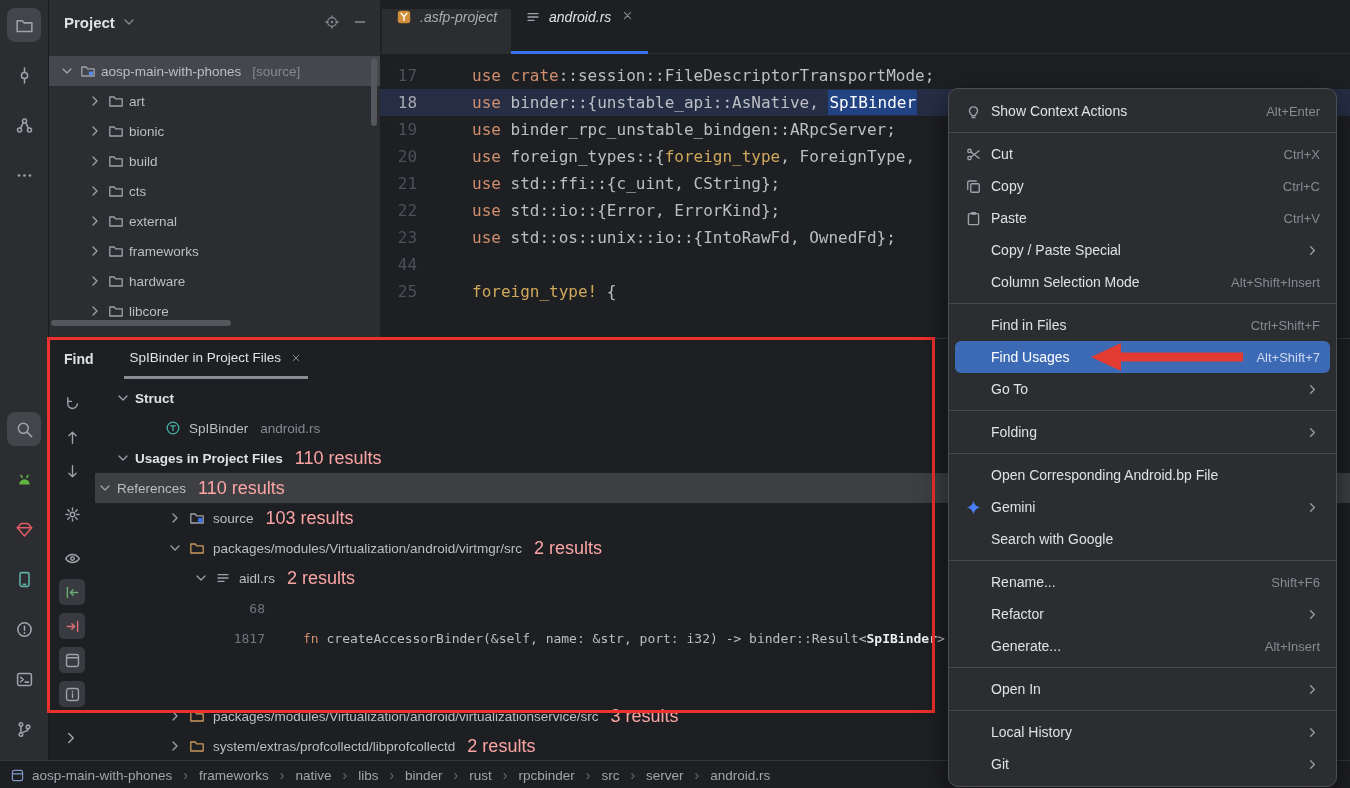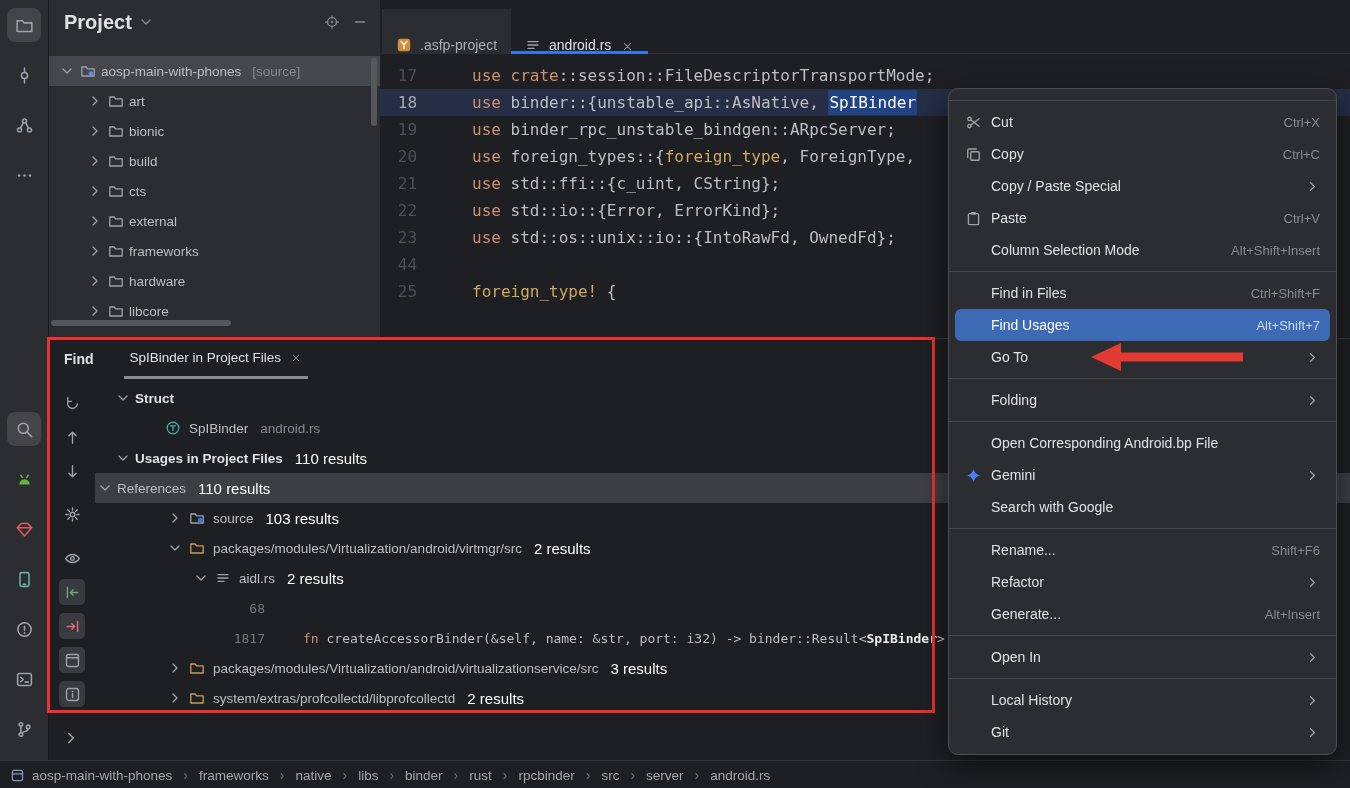--- a/index.html
+++ b/index.html
@@ -16,35 +16,35 @@
   .ab-group{position:absolute;left:7px;display:flex;flex-direction:column;gap:16px;}
   #ab-top{top:8px;}
   #ab-mid{top:412px;}
   .ab-item{width:34px;height:34px;border-radius:8px;display:flex;align-items:center;justify-content:center;color:#9da2ab;cursor:pointer;}
   .ab-item .icon{width:19px;height:19px;}
   .ab-item.active{background:#43454a;}
 
   
   #project-panel{position:absolute;left:49px;top:0;width:331px;height:338px;background:#2b2d30;}
   #pp-header{height:44px;display:flex;align-items:center;padding:0 12px 0 15px;gap:6px;}
-  #pp-title{font-size:20px;font-weight:700;color:#dfe1e5;}
+  #pp-title{font-size:15px;font-weight:700;color:#dfe1e5;}
   #pp-header .icon{color:#868a91;}
   #pp-header .spacer{flex:1;}
   #pp-tree{padding-top:12px;}
   .tree-row{height:30px;display:flex;align-items:center;gap:5px;color:#bcbec4;font-size:13.5px;cursor:pointer;white-space:nowrap;}
   .tree-row .icon{color:#9da2ab;}
   .tree-row.selected{background:#45474d;}
   .tree-suffix{color:#868a91;margin-left:6px;}
   #pp-vscroll{position:absolute;right:3px;top:58px;width:6px;height:68px;border-radius:3px;background:#55575c;}
   #pp-hscroll{position:absolute;left:2px;top:320px;width:180px;height:6px;border-radius:3px;background:#55575c;}
 
   
   #editor{position:absolute;left:380px;top:0;width:970px;height:338px;background:#1e1f22;}
   #ed-tabs{height:53px;display:flex;align-items:flex-end;border-bottom:1px solid #2b2d30;padding-left:2px;}
-  .tab{height:44px;display:flex;align-items:flex-end;gap:8px;padding:0 14px;font-size:14px;color:#a9adb3;cursor:pointer;position:relative;}
+  .tab{height:44px;display:flex;align-items:flex-start;gap:8px;padding:0 14px;font-size:14px;color:#a9adb3;cursor:pointer;position:relative;font-style:italic;}
   .tab .icon{color:#9da2ab;}
   .tab.inactive{background:#2b2d30;}
   .tab.active{background:#1e1f22;color:#dfe1e5;}
   .tab.active::after{content:"";position:absolute;left:0;right:0;bottom:-1px;height:3px;background:#3574f0;}
   .tab .close{width:13px;height:13px;color:#868a91;margin-left:2px;}
   #ed-code{padding-top:8px;font-family:"DejaVu Sans Mono","Liberation Mono",monospace;font-size:16px;line-height:27px;}
   .code-line{display:flex;height:27px;white-space:pre;}
   .code-line.current{background:#262e45;}
   .ln{width:55px;flex:none;text-align:center;color:#4b5059;}
   .code-line.current .ln{color:#a6a9b0;}
@@ -65,21 +65,21 @@
   .ft-btn .icon{width:17px;height:17px;}
   .ft-btn.toggled{background:#393b40;}
   .ft-btn:nth-child(4){margin-top:9px;}
   .ft-btn:nth-child(5){margin-top:10px;}
   #fp-rows{position:absolute;left:46px;top:44px;right:0;}
   .f-row{height:30px;display:flex;align-items:center;gap:4px;font-size:13.5px;color:#bcbec4;white-space:nowrap;cursor:pointer;overflow:hidden;}
   .f-row.selected{background:#3d3f43;}
   .f-row .icon{color:#9da2ab;margin-left:2px;margin-right:4px;}
   .f-row .chev{margin-right:0;}
   .f-label.bold{font-weight:700;color:#dfe1e5;}
-  .f-count{color:#ffffff;margin-left:8px;font-size:15px;}
+  .f-count{color:#fca5a5;margin-left:8px;font-size:18px;}
   .f-sub{color:#868a91;margin-left:8px;}
   .f-spacer{width:20px;flex:none;}
   .f-row.usage{font-family:"DejaVu Sans Mono","Liberation Mono",monospace;font-size:13px;}
   .usage .num{width:170px;flex:none;text-align:right;color:#71757d;}
   .usage .utext{margin-left:34px;white-space:pre;}
   .tok-hl{color:#eceded;font-weight:700;}
   #find-expander{position:absolute;left:13px;top:390px;width:18px;height:18px;color:#9da2ab;}
 
   
   #status-bar{position:absolute;left:0;top:760px;width:1350px;height:28px;background:#1e1f22;border-top:1px solid #35373b;display:flex;align-items:center;padding-left:10px;z-index:6;}
@@ -562,21 +562,21 @@
           <span class="f-label">aidl.rs</span>
           <span class="f-count">2 results</span>
         </div>
         <div class="f-row usage">
           <span class="num">68</span>
         </div>
         <div class="f-row usage">
           <span class="num">1817</span>
           <span class="utext"><span class="tok-kw">fn </span><span class="tok-pl">createAccessorBinder(&amp;self, name: &amp;str, port: i32) -&gt; binder::Result&lt;</span><span class="tok-hl">SpIBinder</span><span class="tok-pl">&gt;</span></span>
         </div>
-        <div class="f-row" style="padding-left: 70px;">
+        <div class="f-row" style="padding-left: 70px; margin-top: 48px;">
           <span class="icon chev">
             <svg viewBox="0 0 16 16" fill="none" stroke="currentColor" stroke-width="1.3" stroke-linecap="round" stroke-linejoin="round">
               <path d="M6 4l4 4-4 4"></path>
             </svg>
           </span>
           <span class="icon" style="color: rgb(201, 153, 92);">
             <svg viewBox="0 0 16 16" fill="none" stroke="currentColor" stroke-width="1.3" stroke-linecap="round" stroke-linejoin="round">
               <path d="M1.8 4h4.4l1.4 1.8h6.6V13H1.8z"></path>
             </svg>
           </span>
@@ -632,20 +632,32 @@
           <span class="crumb">src</span>
           <span class="crumb-sep">›</span>
           <span class="crumb">server</span>
           <span class="crumb-sep">›</span>
           <span class="crumb">android.rs</span>
         </span>
     </div>
   </div>
 
   <div id="context-menu">
+      <div class="menu-item">
+        <span class="mi-icon">
+          <span class="icon">
+            <svg viewBox="0 0 16 16" fill="none" stroke="currentColor" stroke-width="1.3" stroke-linecap="round" stroke-linejoin="round">
+              <path d="M10.6 10.2a3.8 3.8 0 10-5.2 0c.6.6 1 1 1 1.8h3.2c0-.8.4-1.2 1-1.8z"></path>
+              <path d="M6.6 13.8h2.8"></path>
+            </svg>
+          </span>
+        </span>
+        <span class="mi-label">Show Context Actions</span>
+        <span class="mi-right">Alt+Enter</span>
+      </div>
       <div class="menu-sep"></div>
       <div class="menu-item">
         <span class="mi-icon">
           <span class="icon">
             <svg viewBox="0 0 16 16" fill="none" stroke="currentColor" stroke-width="1.3" stroke-linecap="round" stroke-linejoin="round">
               <circle cx="4.2" cy="4.6" r="1.6"></circle>
               <circle cx="4.2" cy="11.4" r="1.6"></circle>
               <path d="M5.6 5.6l7.6 6M5.6 10.4l7.6-6"></path>
             </svg>
           </span>
@@ -659,41 +671,41 @@
             <svg viewBox="0 0 16 16" fill="none" stroke="currentColor" stroke-width="1.3" stroke-linecap="round" stroke-linejoin="round">
               <rect x="5.4" y="5.4" width="8" height="8" rx="1"></rect>
               <path d="M10.6 2.8H4A1.4 1.4 0 002.6 4.2v6.6"></path>
             </svg>
           </span>
         </span>
         <span class="mi-label">Copy</span>
         <span class="mi-right">Ctrl+C</span>
       </div>
       <div class="menu-item">
+        <span class="mi-icon">
+          <span class="icon">
+            <svg viewBox="0 0 16 16" fill="none" stroke="currentColor" stroke-width="1.3" stroke-linecap="round" stroke-linejoin="round">
+              <rect x="3.2" y="3.4" width="9.6" height="10.4" rx="1.2"></rect>
+              <rect x="5.6" y="1.8" width="4.8" height="2.6" rx=".8" fill="currentColor" stroke="none"></rect>
+            </svg>
+          </span>
+        </span>
+        <span class="mi-label">Paste</span>
+        <span class="mi-right">Ctrl+V</span>
+      </div>
+      <div class="menu-item">
         <span class="mi-icon"></span>
         <span class="mi-label">Copy / Paste Special</span>
         <span class="mi-right">
           <span class="icon">
             <svg viewBox="0 0 16 16" fill="none" stroke="currentColor" stroke-width="1.3" stroke-linecap="round" stroke-linejoin="round">
               <path d="M6 4l4 4-4 4"></path>
             </svg>
           </span>
         </span>
-      </div>
-      <div class="menu-item">
-        <span class="mi-icon">
-          <span class="icon">
-            <svg viewBox="0 0 16 16" fill="none" stroke="currentColor" stroke-width="1.3" stroke-linecap="round" stroke-linejoin="round">
-              <rect x="3.2" y="3.4" width="9.6" height="10.4" rx="1.2"></rect>
-              <rect x="5.6" y="1.8" width="4.8" height="2.6" rx=".8" fill="currentColor" stroke="none"></rect>
-            </svg>
-          </span>
-        </span>
-        <span class="mi-label">Paste</span>
-        <span class="mi-right">Ctrl+V</span>
       </div>
       <div class="menu-item">
         <span class="mi-icon"></span>
         <span class="mi-label">Column Selection Mode</span>
         <span class="mi-right">Alt+Shift+Insert</span>
       </div>
       <div class="menu-sep"></div>
       <div class="menu-item">
         <span class="mi-icon"></span>
         <span class="mi-label">Find in Files</span>

